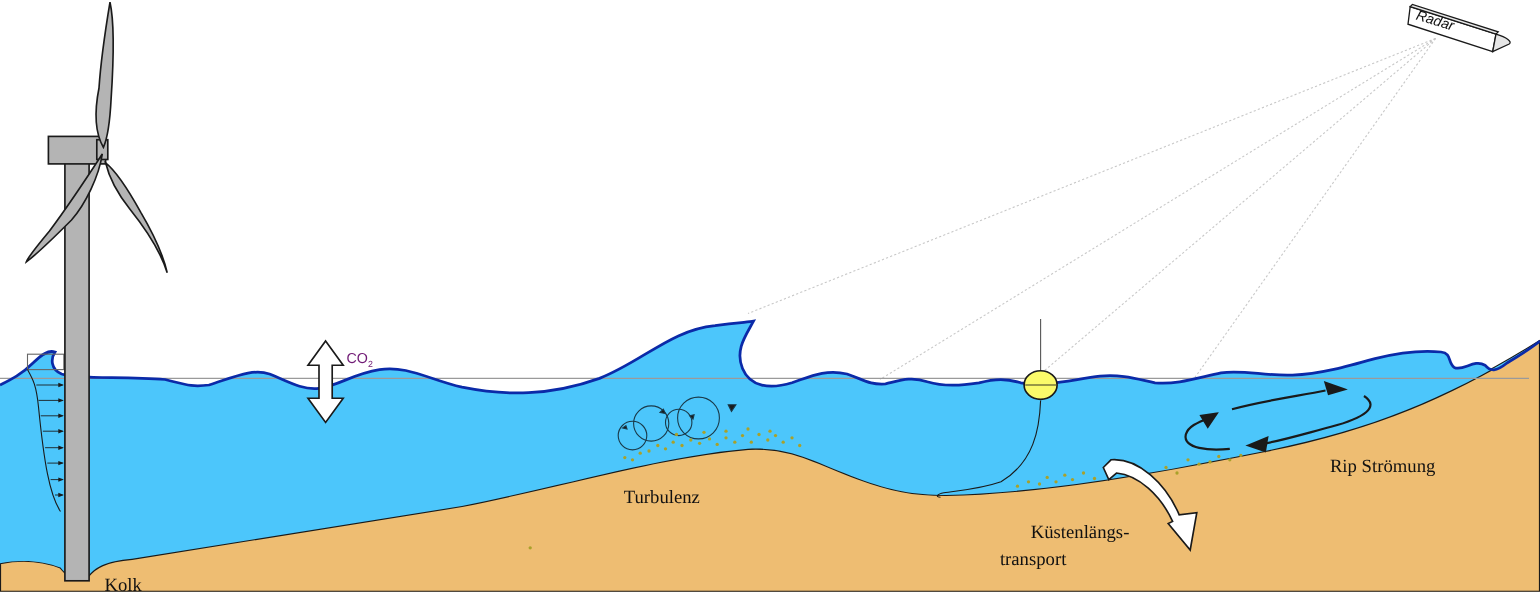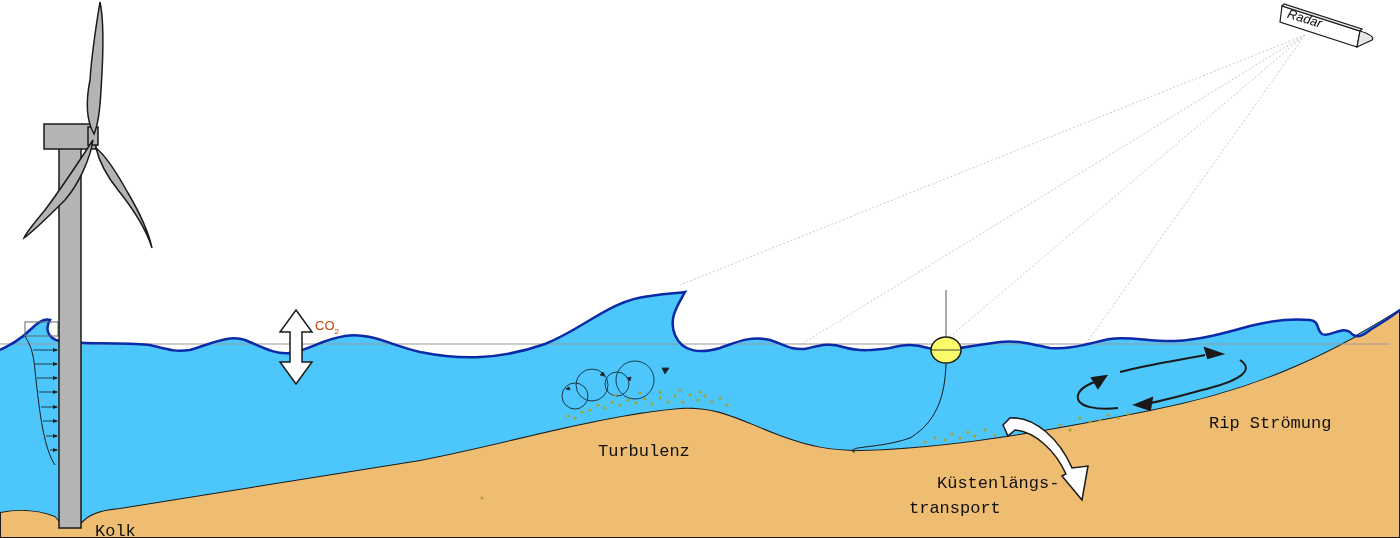--- a/index.html
+++ b/index.html
@@ -1,19 +1,19 @@
 <!DOCTYPE html>
 <html><head>
 <meta charset="utf-8">
 <style>
   html, body { margin: 0; padding: 0; background: #ffffff; }
   body { width: 1400px; height: 538px; overflow: hidden; position: relative; font-family: "Liberation Sans", sans-serif; }
   #scene { position: absolute; left: 0; top: 0; width: 1400px; height: 538px; }
-  .label { position: absolute; font-family: Liberation Mono, monospace; color: #111; font-size: 17px; line-height: 20px; white-space: nowrap; }
-  .co2 { position: absolute; font-family: "Liberation Sans", sans-serif; font-size: 13px; color: #c2410c; }
+  .label { position: absolute; font-family: Liberation Serif, serif; color: #111; font-size: 17px; line-height: 20px; white-space: nowrap; }
+  .co2 { position: absolute; font-family: "Liberation Sans", sans-serif; font-size: 13px; color: #701a75; }
   .co2 sub { font-size: 8px; }
   .radar-label { position: absolute; font-family: "Liberation Sans", sans-serif; font-size: 13px; font-style: italic; color: #111; transform: rotate(17deg); transform-origin: left top; }
 </style>
 </head>
 <body>
 
 <svg id="scene" viewBox="0 0 1400 538" xmlns="http://www.w3.org/2000/svg">
 
   <g stroke="#c8c8c8" stroke-width="1" stroke-dasharray="2,2" fill="none">
     <line x1="1305" y1="35" x2="680" y2="285"></line>
@@ -173,17 +173,17 @@
     <path d="M1357,47 L1360,31 C1370,34 1375,38 1372,40 Z" fill="#e6e6e6"></path>
   </g>
 </svg>
 
 <div class="radar-label" style="left:1290px; top:6px;">Radar</div>
 
 <div class="co2" style="left:315px; top:318px;">
   <span>CO</span><sub>2</sub>
 </div>
 
-<div class="label" style="left:598px; top:442px;">Turbulenz</div>
+<div class="label" style="left:567px; top:442px;">Turbulenz</div>
 <div class="label" style="left:95px; top:522px;">Kolk</div>
 <div class="label" style="left:937px; top:474px;">Küstenlängs-</div>
 <div class="label" style="left:909px; top:499px;">transport</div>
 <div class="label" style="left:1209px; top:414px;">Rip Strömung</div>
 
 </body></html>

